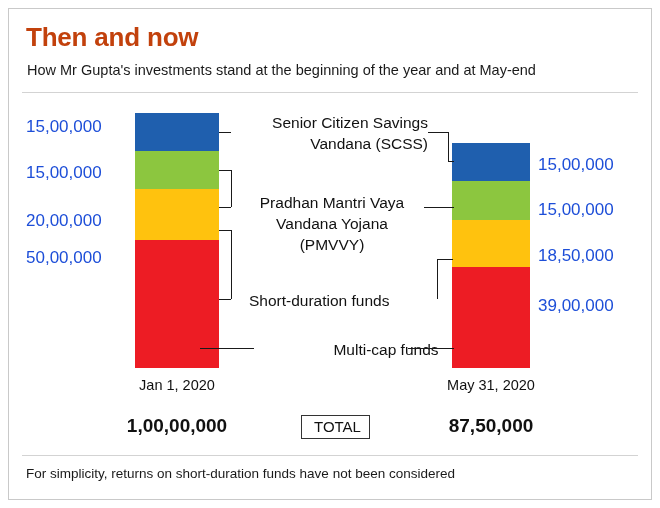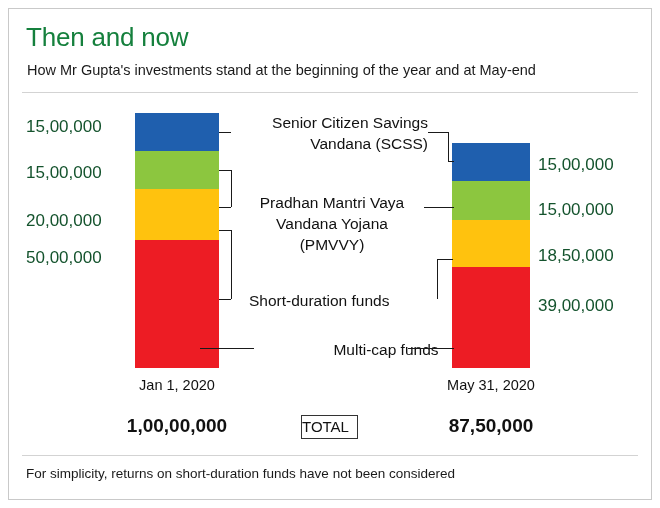--- a/index.html
+++ b/index.html
@@ -26,22 +26,22 @@
     width: 644px;
     height: 492px;
     border: 1px solid #c9c9c9;
     box-sizing: border-box;
   }
   .title {
     position: absolute;
     left: 26px;
     top: 22px;
     font-size: 26px;
-    font-weight: normal;
-    color: #15803d;
+    font-weight: bold;
+    color: #c2410c;
     letter-spacing: -0.2px;
     text-align: right;
   }
   .subtitle {
     position: absolute;
     left: 27px;
     top: 62px;
     font-size: 14.5px;
     color: #1a1a1a;
   }
@@ -91,21 +91,21 @@
     left: 452px;
     top: 143px;
     width: 78px;
     height: 225px;
   }
 
   
   .vlabel {
     position: absolute;
     font-size: 17px;
-    color: #14532d;
+    color: #1d4ed8;
     white-space: nowrap;
   }
 
   
   .catlabel {
     position: absolute;
     font-size: 15.5px;
     color: #111111;
     text-align: center;
     font-weight: 500;
@@ -135,21 +135,21 @@
     font-weight: bold;
     color: #111111;
     text-align: center;
     white-space: nowrap;
   }
   .total-box {
     position: absolute;
     left: 301px;
     top: 415px;
     border: 1px solid #333333;
-    padding: 2px 8px 3px 0;
+    padding: 2px 8px 3px 12px;
     font-size: 15px;
     color: #111111;
     background: #ffffff;
   }
 </style>
 </head>
 <body>
 
 <div id="page">
 

